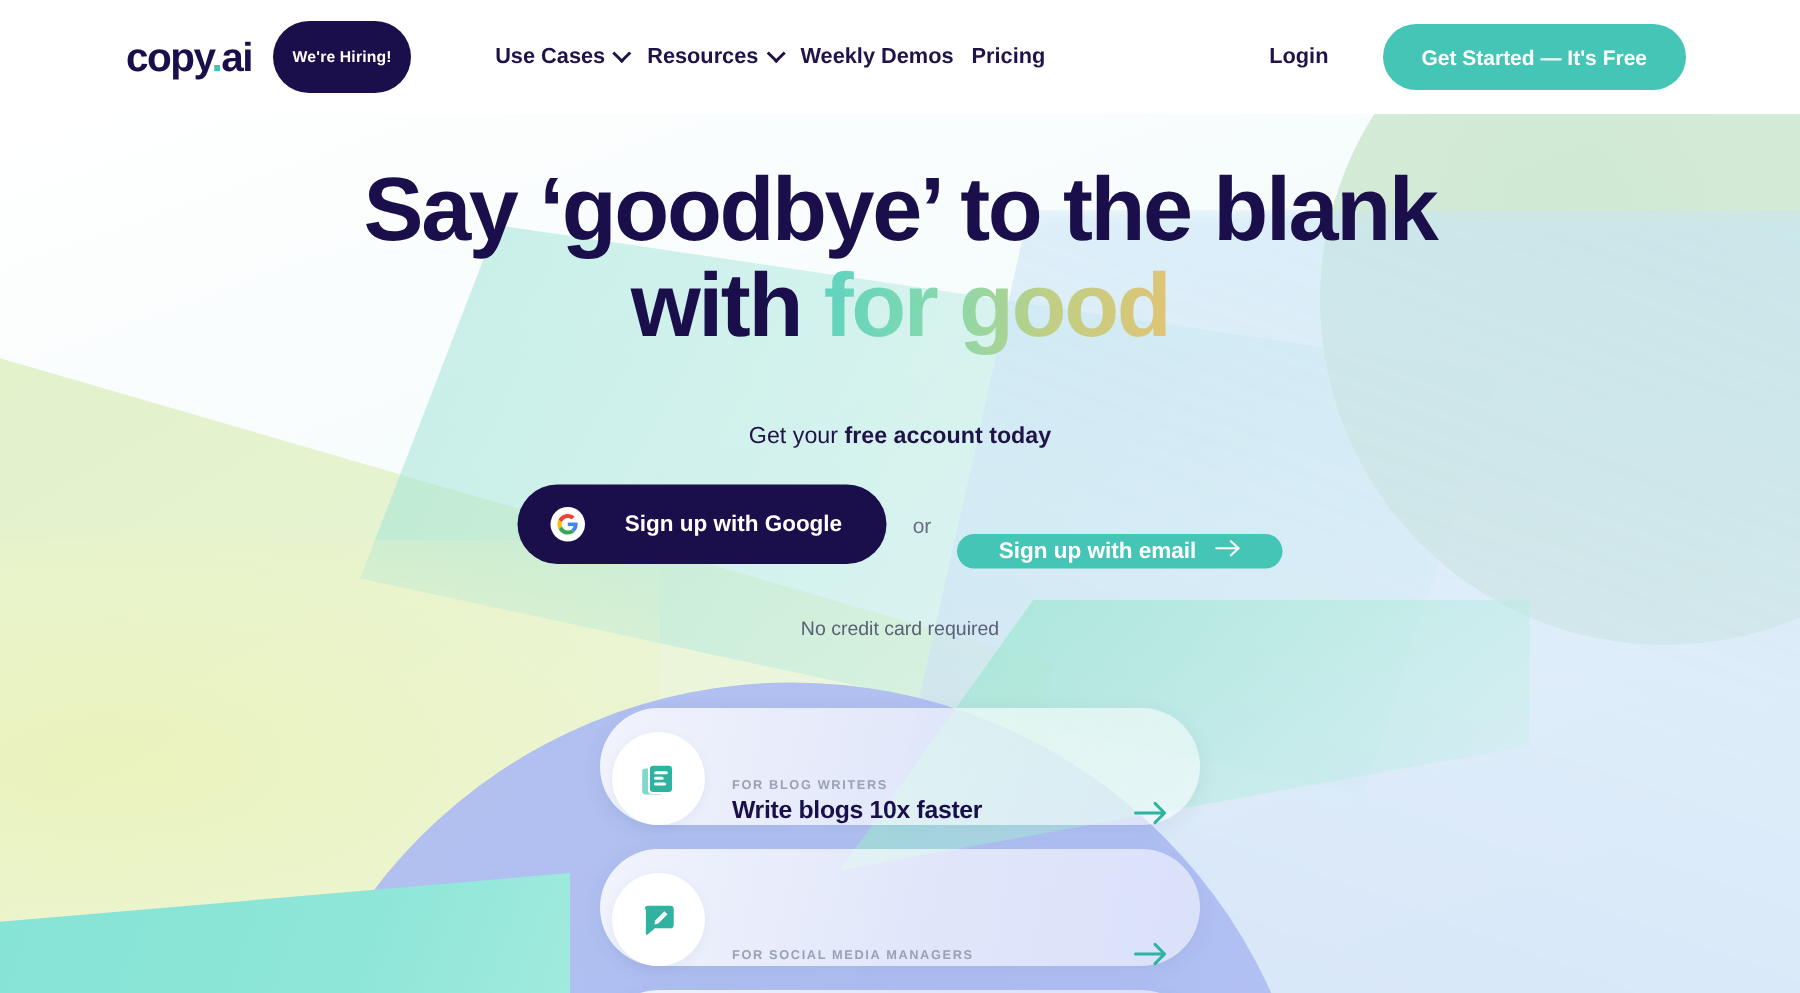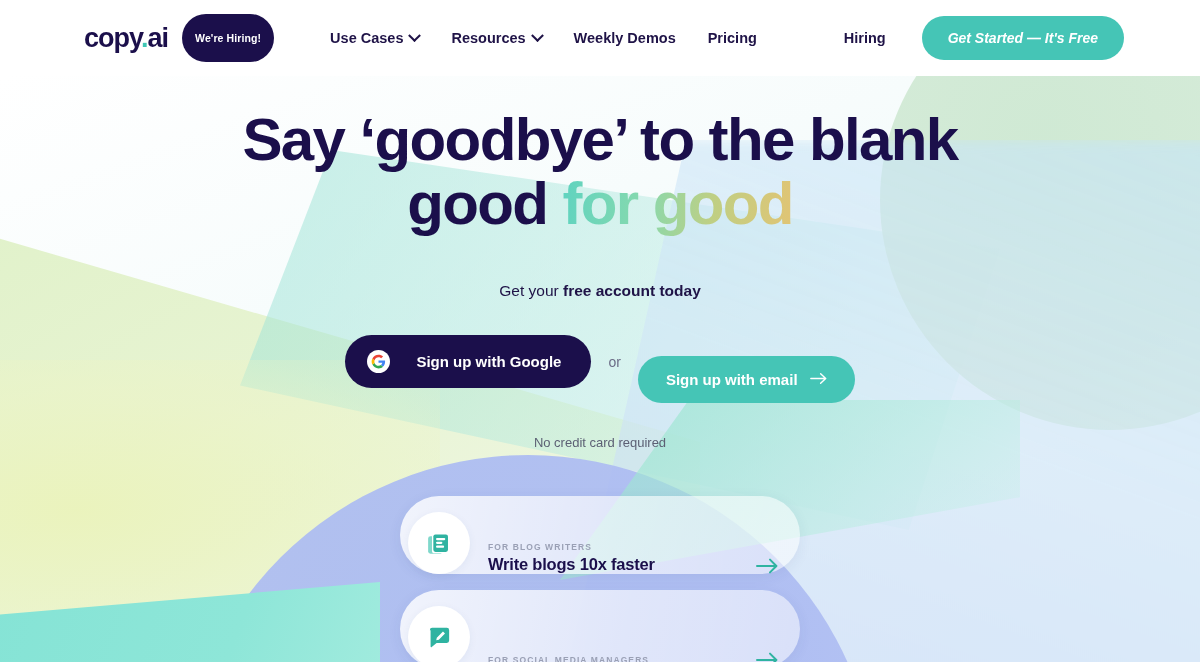--- a/index.html
+++ b/index.html
@@ -160,21 +160,21 @@
     font-weight: 700;
     padding: 18px 13px;
     border-radius: 999px;
     white-space: nowrap;
     letter-spacing: .1px;
   }
 
   .nav-links {
     display: flex;
     align-items: flex-start;
-    gap: 32px;
+    gap: 12px;
     margin-left: 56px;
   }
 
   .nav-link {
     display: flex;
     align-items: center;
     gap: 7px;
     font-size: 14.5px;
     font-weight: 600;
     color: #1f1347;
@@ -209,21 +209,20 @@
     background: #45c5b6;
     color: #ffffff;
     font-size: 14px;
     font-weight: 700;
     border: none;
     border-radius: 999px;
     padding: 14px 26px;
     cursor: pointer;
     white-space: nowrap;
     font-family: "Liberation Sans", sans-serif;
-    font-style: italic;
   }
 
   
   .hero {
     position: relative;
     z-index: 5;
     text-align: center;
     padding-top: 32px;
   }
 
@@ -295,21 +294,21 @@
   }
 
   .btn-email {
     display: flex;
     align-items: center;
     gap: 12px;
     background: #45c5b6;
     color: #ffffff;
     border: none;
     border-radius: 999px;
-    padding: 15px 28px;
+    padding: 3px 28px;
     font-size: 15px;
     font-weight: 600;
     cursor: pointer;
     font-family: "Liberation Sans", sans-serif;
     white-space: nowrap;
     margin-top: 36px;
   }
 
   .nocard {
     margin-top: 32px;
@@ -424,30 +423,30 @@
       </div>
       <div class="nav-link">
         <span>Weekly Demos</span>
       </div>
       <div class="nav-link">
         <span>Pricing</span>
       </div>
     </div>
 
     <div class="nav-right">
-      <div class="login-link">Hiring</div>
+      <div class="login-link">Login</div>
       <button class="cta-button">Get Started — It's Free</button>
     </div>
   </div>
 
   <div class="hero">
 
     <h1 class="headline">
       <span>Say ‘goodbye’ to the blank</span><br>
-      <span>good</span>
+      <span>with</span>
       <span class="grad">for good</span>
     </h1>
 
     <div class="subhead"><span>Get your </span><b>free account today</b></div>
 
     <div class="signup-row">
 
       <button class="btn-google">
         <span class="g-circle">
           <svg width="15" height="15" viewBox="0 0 48 48" aria-hidden="true">

